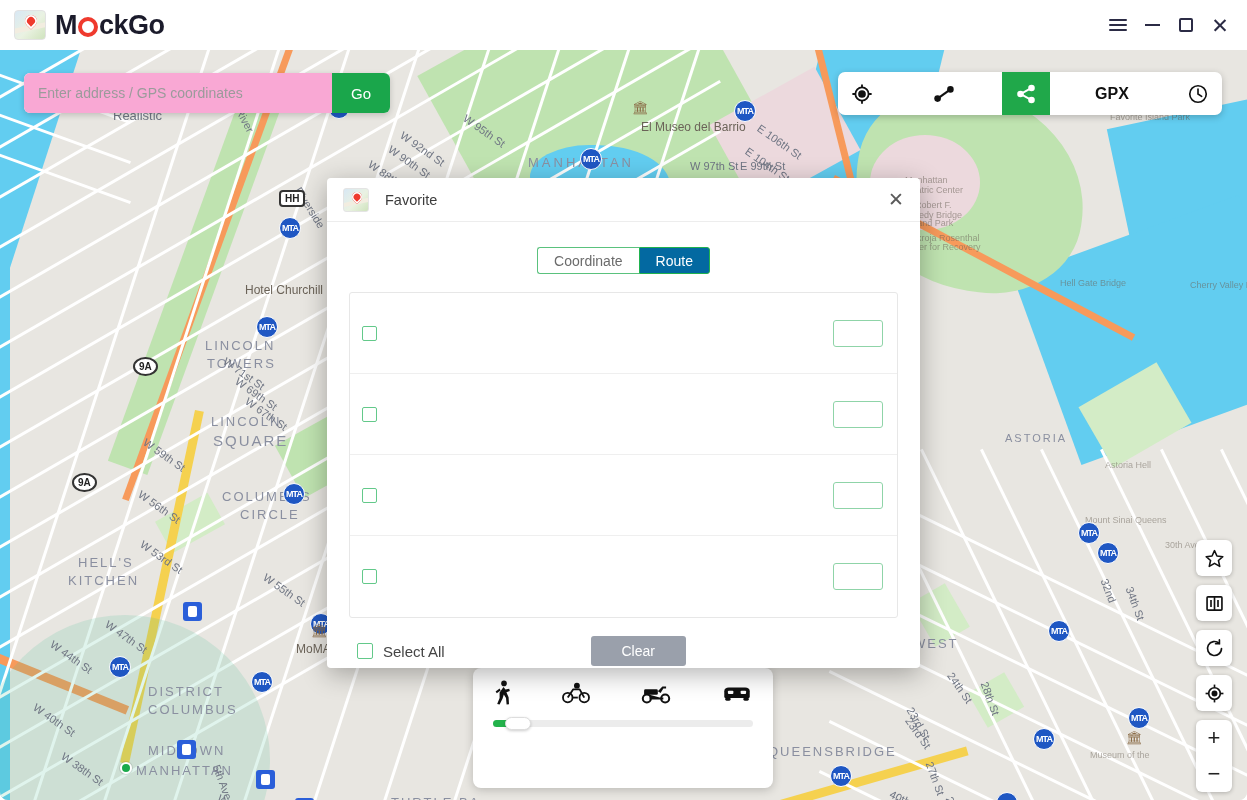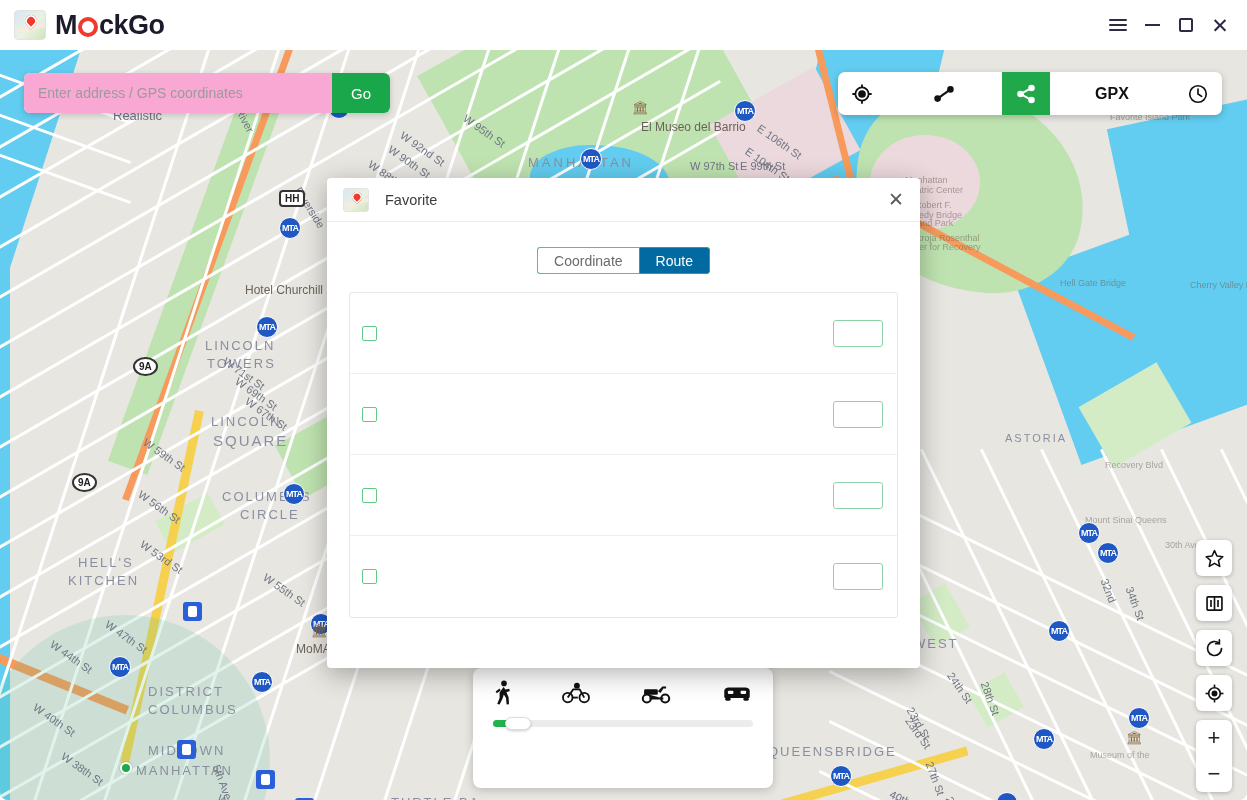--- a/index.html
+++ b/index.html
@@ -391,21 +391,21 @@
         <div class="poilabel" style="left: 905px; top: 125px; opacity: 0.55; font-size: 9px;">Manhattan</div>
         <div class="poilabel" style="left: 890px; top: 135px; opacity: 0.55; font-size: 9px;">Psychiatric Center</div>
         <div class="poilabel" style="left: 915px; top: 150px; opacity: 0.55; font-size: 9px;">Robert F.</div>
         <div class="poilabel" style="left: 898px; top: 160px; opacity: 0.55; font-size: 9px;">Kennedy Bridge</div>
         <div class="poilabel" style="left: 880px; top: 168px; opacity: 0.55; font-size: 9px;">Wards Island Park</div>
         <div class="poilabel" style="left: 905px; top: 183px; opacity: 0.55; font-size: 9px;">Gekroja Rosenthal</div>
         <div class="poilabel" style="left: 900px; top: 192px; opacity: 0.55; font-size: 9px;">Center for Recovery</div>
         <div class="poilabel" style="left: 1110px; top: 62px; opacity: 0.55; font-size: 9px;">Favorite Island Park</div>
         <div class="poilabel" style="left: 1060px; top: 228px; opacity: 0.55; font-size: 9px;">Hell Gate Bridge</div>
         <div class="poilabel" style="left: 1190px; top: 230px; opacity: 0.55; font-size: 9px;">Cherry Valley Park</div>
-        <div class="poilabel" style="left: 1105px; top: 410px; opacity: 0.5; font-size: 9px;">Recovery Blvd</div>
+        <div class="poilabel" style="left: 1105px; top: 410px; opacity: 0.5; font-size: 9px;">Astoria Hell</div>
         <div class="poilabel" style="left: 1085px; top: 465px; opacity: 0.5; font-size: 9px;">Mount Sinai Queens</div>
         <div class="poilabel" style="left: 1165px; top: 490px; opacity: 0.5; font-size: 9px;">30th Avenue</div>
       </div>
     <div id="map-shields">
         <div class="shield" style="left: 279px; top: 140px;">HH</div>
         <div class="shield circ" style="left: 133px; top: 307px;">9A</div>
         <div class="shield circ" style="left: 72px; top: 423px;">9A</div>
         <div class="shield" style="left: 833px; top: 154px;">FDR</div>
       </div>
     <div id="map-transit">
@@ -635,15 +635,22 @@
           <div class="info">
             <div class="rt-name"></div>
             <div class="rt-desc"></div>
             <div class="rt-coords"></div>
           </div>
           <div class="rt-dist"></div>
           <div class="viewbtn"></div>
         </div>
       </div>
 
+    <div class="dlg-foot">
+      <div class="selall">
+        <div class="cbx"></div>
+        <span>Select All</span>
+      </div>
+      <div class="clearbtn">Clear</div>
+    </div>
   </div>
 
 </div>
 
 </body></html>

